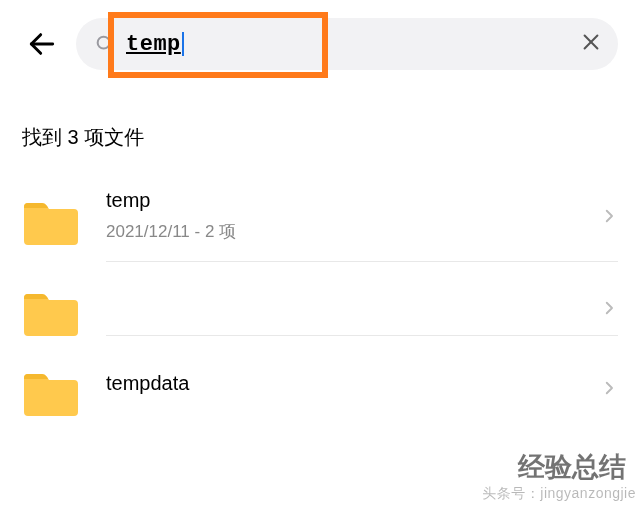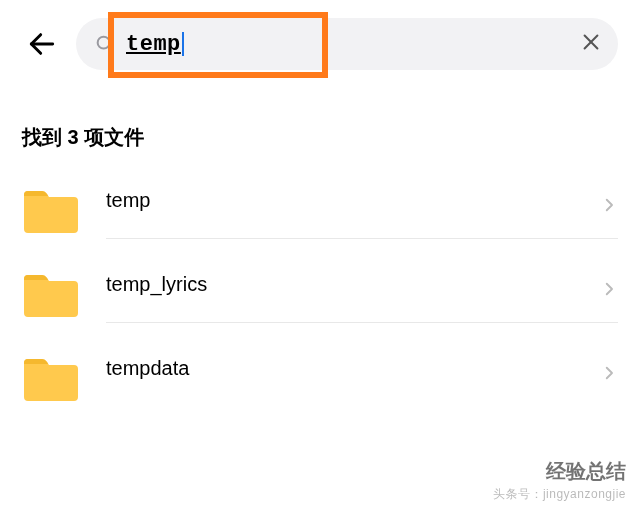--- a/index.html
+++ b/index.html
@@ -5,32 +5,32 @@
   * { box-sizing: border-box; margin: 0; padding: 0; }
   html, body { width: 640px; height: 505px; font-family: -apple-system, "Helvetica Neue", Arial, sans-serif; background: #fff; color: #000; overflow: hidden; position: relative; }
   .header { display: flex; align-items: center; padding: 18px 22px 18px 22px; gap: 14px; }
   .back { width: 40px; height: 40px; display: flex; align-items: center; justify-content: center; cursor: pointer; }
   .search-wrap { flex: 1; position: relative; display: flex; align-items: center; background: #f2f2f4; border-radius: 30px; height: 52px; padding: 0 18px; }
   .search-icon { color: #9a9aa0; margin-right: 10px; }
   .search-value { font-family: "Courier New", monospace; font-size: 22px; font-weight: 600; text-decoration: underline; letter-spacing: 0.5px; }
   .caret { display: inline-block; width: 2px; height: 24px; background: #1a73e8; margin-left: 1px; vertical-align: middle; }
   .clear { position: absolute; right: 16px; color: #555; cursor: pointer; }
   .highlight-box { position: absolute; border: 6px solid #ff7a1a; pointer-events: none; }
-  .results-label { font-size: 20px; padding: 36px 22px 18px 22px; font-weight: bold; }
+  .results-label { font-size: 20px; padding: 36px 22px 18px 22px; }
   .list { display: flex; flex-direction: column; }
   .item { display: flex; align-items: center; padding: 14px 22px; cursor: pointer; }
   .folder-icon { width: 58px; height: 48px; margin-right: 26px; flex-shrink: 0; }
   .item-body { flex: 1; border-bottom: 1px solid #e8e8e8; padding: 6px 0 18px 0; display: flex; align-items: center; }
   .item:last-child .item-body { border-bottom: none; }
   .item-text { flex: 1; }
   .item-name { font-size: 20px; font-weight: 500; margin-bottom: 8px; }
   .item-meta { font-size: 17px; color: #888; }
   .chevron { color: #bbb; margin-left: 10px; }
-  .watermark1 { position: absolute; right: 14px; bottom: 20px; font-size: 20px; color: rgba(0,0,0,0.55); font-weight: 600; margin-left: 37px; }
-  .watermark2 { position: absolute; right: 14px; bottom: 2px; font-size: 12px; color: rgba(0,0,0,0.28); letter-spacing: 0.5px; }
+  .watermark1 { position: absolute; right: 14px; bottom: 20px; font-size: 27px; color: rgba(0,0,0,0.55); font-weight: 600; margin-left: 37px; }
+  .watermark2 { position: absolute; right: 4px; bottom: 2px; font-size: 14px; color: rgba(0,0,0,0.28); letter-spacing: 0.5px; }
 </style>
 </head>
 <body>
 
 <div class="header">
   <div class="back">
     <svg width="32" height="32" viewBox="0 0 24 24" fill="none" stroke="#000" stroke-width="2.2" stroke-linecap="round" stroke-linejoin="round">
         <line x1="20" y1="12" x2="4" y2="12"></line>
         <polyline points="11 5 4 12 11 19"></polyline>
       </svg>
@@ -55,35 +55,35 @@
 
 <div class="list">
   <div class="item">
     <svg class="folder-icon" viewBox="0 0 58 48">
         <path d="M2 8 Q2 4 6 4 L20 4 Q23 4 25 7 L27 10 L52 10 Q56 10 56 14 L56 42 Q56 46 52 46 L6 46 Q2 46 2 42 Z" fill="#ffc94d"></path>
         <path d="M2 8 Q2 4 6 4 L20 4 Q23 4 25 7 L26 9 L2 9 Z" fill="#f5b82e"></path>
       </svg>
     <div class="item-body">
       <div class="item-text">
         <div class="item-name">temp</div>
+        <div class="item-meta">2021/12/11 - 2 项</div>
       </div>
       <svg class="chevron" width="18" height="18" viewBox="0 0 24 24" fill="none" stroke="#bbb" stroke-width="2.5" stroke-linecap="round" stroke-linejoin="round">
           <polyline points="9 5 16 12 9 19"></polyline>
         </svg>
     </div>
   </div>
 
   <div class="item">
     <svg class="folder-icon" viewBox="0 0 58 48">
         <path d="M2 8 Q2 4 6 4 L20 4 Q23 4 25 7 L27 10 L52 10 Q56 10 56 14 L56 42 Q56 46 52 46 L6 46 Q2 46 2 42 Z" fill="#ffc94d"></path>
         <path d="M2 8 Q2 4 6 4 L20 4 Q23 4 25 7 L26 9 L2 9 Z" fill="#f5b82e"></path>
       </svg>
     <div class="item-body">
       <div class="item-text">
-        <div class="item-name">temp_lyrics</div>
       </div>
       <svg class="chevron" width="18" height="18" viewBox="0 0 24 24" fill="none" stroke="#bbb" stroke-width="2.5" stroke-linecap="round" stroke-linejoin="round">
           <polyline points="9 5 16 12 9 19"></polyline>
         </svg>
     </div>
   </div>
 
   <div class="item">
     <svg class="folder-icon" viewBox="0 0 58 48">
         <path d="M2 8 Q2 4 6 4 L20 4 Q23 4 25 7 L27 10 L52 10 Q56 10 56 14 L56 42 Q56 46 52 46 L6 46 Q2 46 2 42 Z" fill="#ffc94d"></path>

